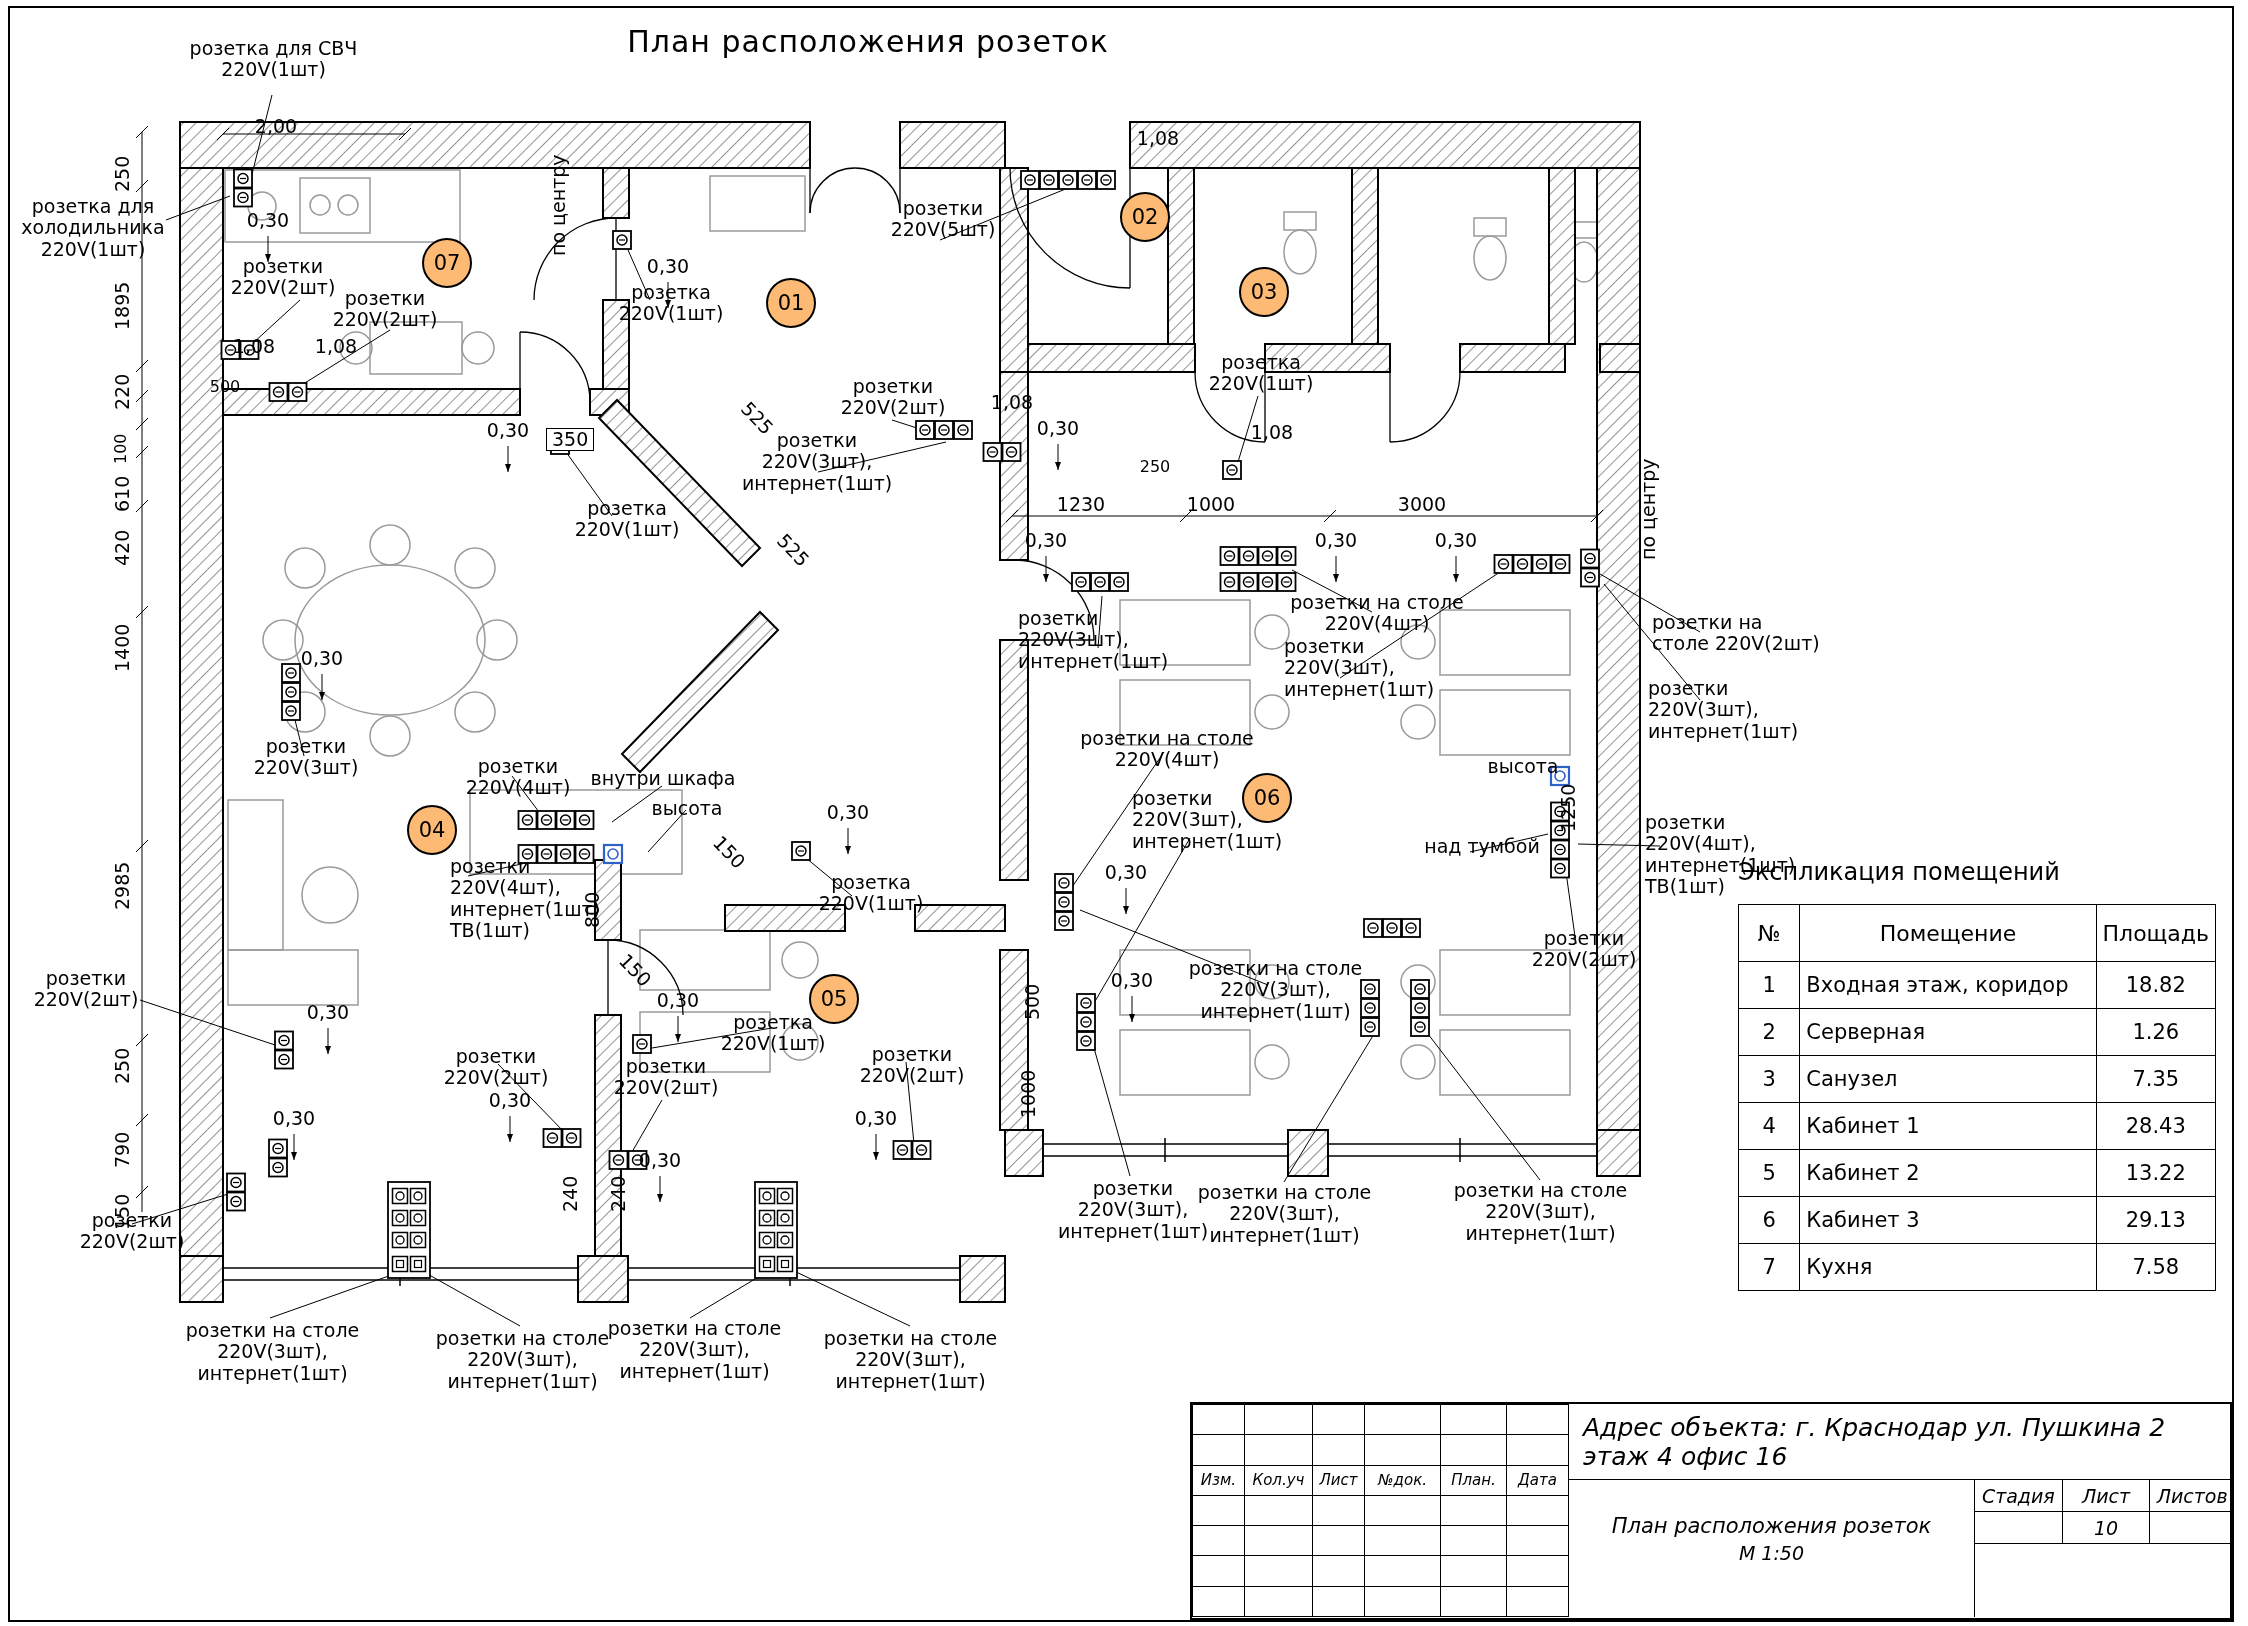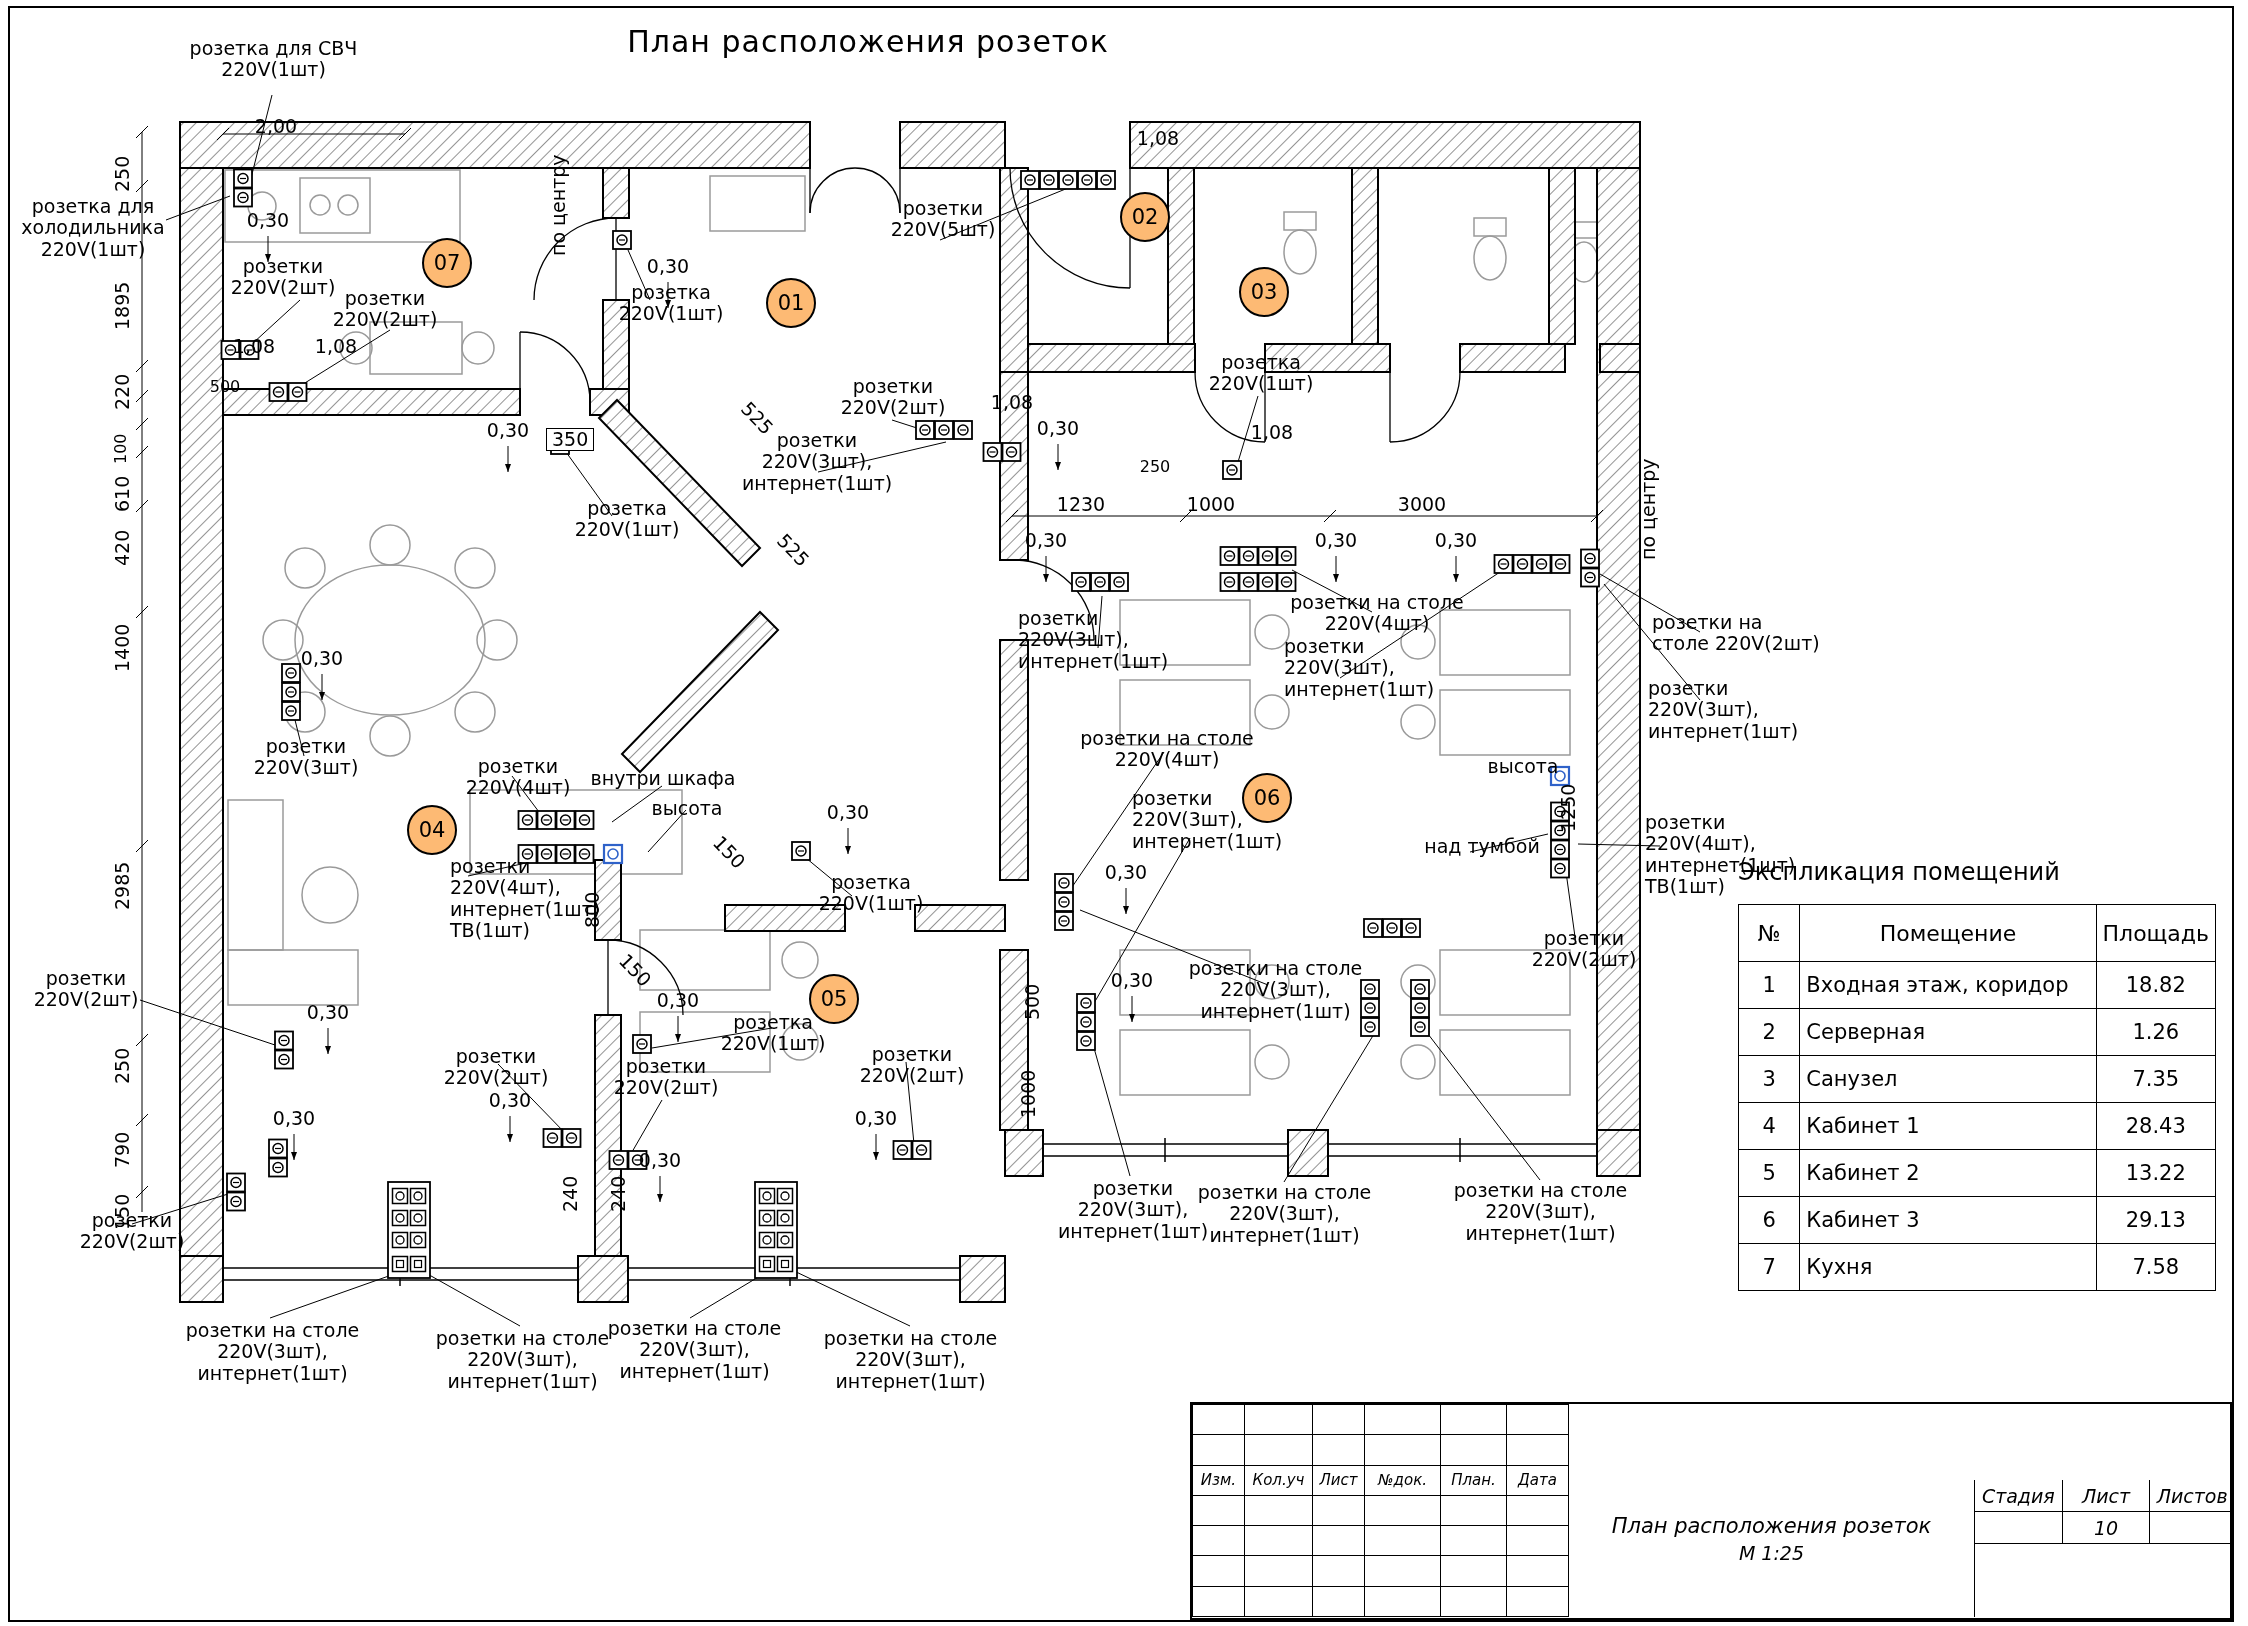--- a/index.html
+++ b/index.html
@@ -649,23 +649,24 @@
       <tr>
             <td></td>
             <td></td>
             <td></td>
             <td></td>
             <td></td>
             <td></td>
           </tr>
     </tbody>
       </table>
+    <div class="tb-addr">Адрес объекта: г. Краснодар ул. Пушкина 2 этаж 4 офис  16</div>
     <div class="tb-name">
       <div>План расположения розеток</div>
-      <div class="tb-scale">М 1:25</div>
+      <div class="tb-scale">М 1:50</div>
     </div>
     <div class="tb-stage">
       <div class="r">
         <div class="c1">Стадия</div>
         <div class="c1">Лист</div>
         <div class="c1">Листов</div>
       </div>
       <div class="r">
         <div class="c1"></div>
         <div class="c1">10</div>

